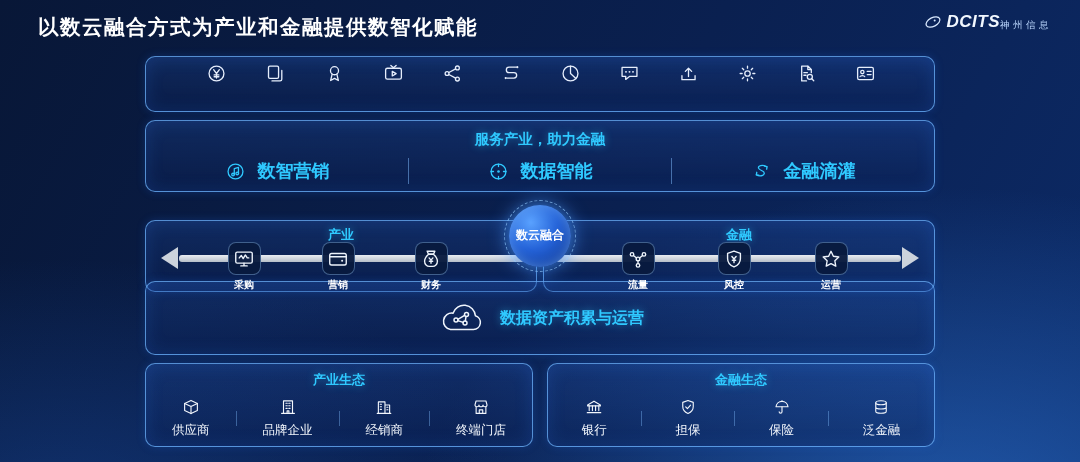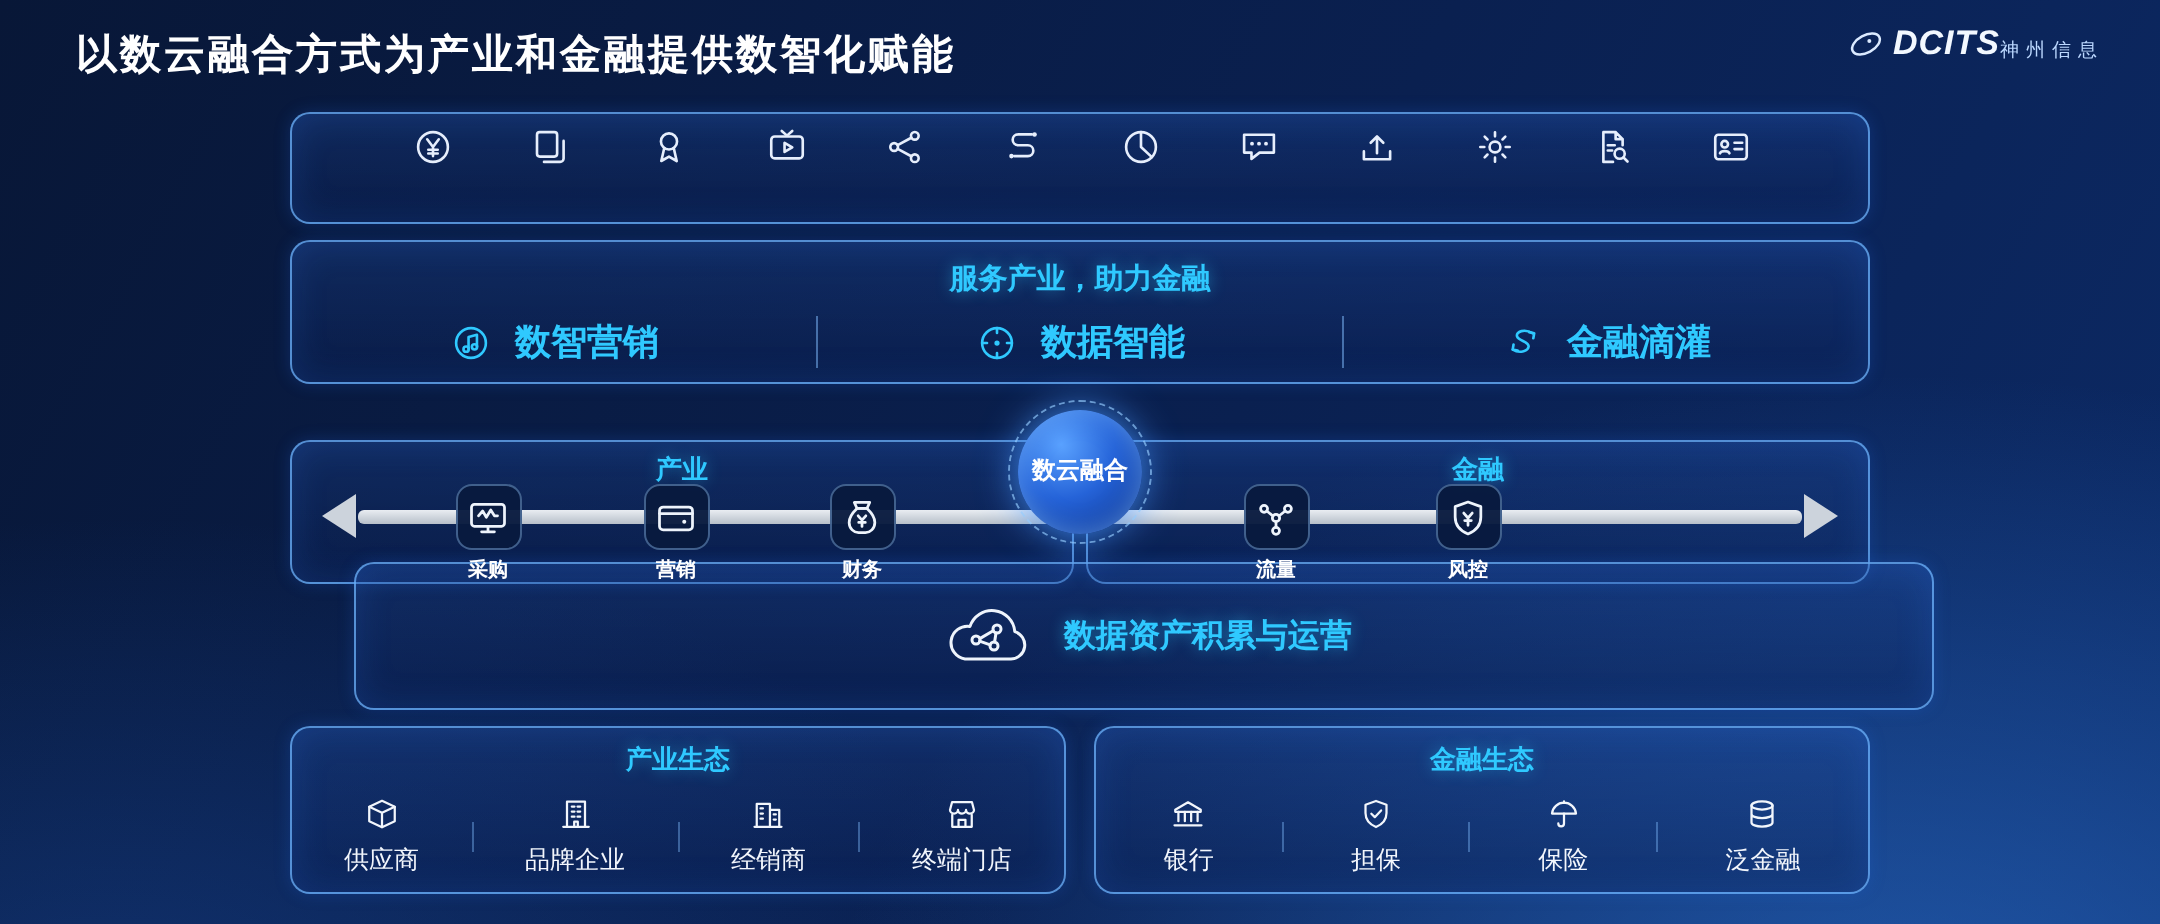--- a/index.html
+++ b/index.html
@@ -60,21 +60,21 @@
   .fusion{
     position:absolute;left:509px;top:205px;width:62px;height:62px;border-radius:50%;
     display:flex;flex-direction:row;align-items:center;justify-content:center;
     font-size:12px;font-weight:bold;color:#fff;line-height:1.3;z-index:5;
     background:radial-gradient(circle at 35% 28%,#5aa2ff 0%,#2563d8 45%,#0b2f86 100%);
     box-shadow:0 0 20px rgba(70,150,255,.9), inset 0 0 12px rgba(140,200,255,.5);
   }
   .fusion::after{content:"";position:absolute;inset:-5px;border:1px dashed rgba(150,205,255,.65);border-radius:50%;}
 
   
-  .p-asset{left:145px;top:281px;width:790px;height:74px;display:flex;align-items:center;justify-content:center;margin-left:32px;}
+  .p-asset{left:145px;top:281px;width:790px;height:74px;display:flex;align-items:center;justify-content:center;}
   .asset-row{display:flex;align-items:center;gap:14px;color:#eef4fc;}
   .asset-row .cloud{width:50px;height:34px;}
   .asset-title{font-size:16px;font-weight:bold;}
 
   
   .p-eco{top:363px;width:388px;height:84px;}
   .eco-ind{left:145px;} .eco-fin{left:547px;}
   .eco-title{padding-top:7px;font-size:13px;}
   .eco-row{display:flex;align-items:center;justify-content:space-evenly;margin-top:9px;}
   .eco-item{display:flex;align-items:center;gap:6px;color:#f2f6fc;font-size:12.5px;flex-direction:column;}
@@ -288,20 +288,30 @@
       <div class="node-tile">
           <span>
             <svg class="ic" viewBox="0 0 24 24">
               <path d="M12 3.3 19 5.8v5.6c0 4.6-3.1 7.7-7 9.3-3.9-1.6-7-4.7-7-9.3V5.8z"></path>
               <path d="m9.7 9.3 2.3 2.7 2.3-2.7M12 12v4M10.2 13.4h3.6"></path>
             </svg>
           </span>
         </div>
       <div class="node-label">风控</div>
     </div>
+    <div class="node" style="left:287px">
+      <div class="node-tile">
+          <span>
+            <svg class="ic" viewBox="0 0 24 24">
+              <path d="m12 3.6 2.6 5.4 5.9.8-4.3 4.1 1 5.9L12 17l-5.2 2.8 1-5.9-4.3-4.1 5.9-.8z"></path>
+            </svg>
+          </span>
+        </div>
+      <div class="node-label">运营</div>
+    </div>
   </section>
 
   <section class="panel p-asset">
     <div class="asset-row">
       <span>
         <svg class="ic cloud" viewBox="0 0 50 34">
           <path d="M14.5 28.5h23a7 7 0 0 0 1.9-13.7 11.5 11.5 0 0 0-22.4-2.6 8 8 0 0 0-2.5 16.3z"></path>
           <circle cx="20" cy="19" r="2"></circle>
             <circle cx="29" cy="22" r="2"></circle>
             <circle cx="30.5" cy="13.5" r="2"></circle>

